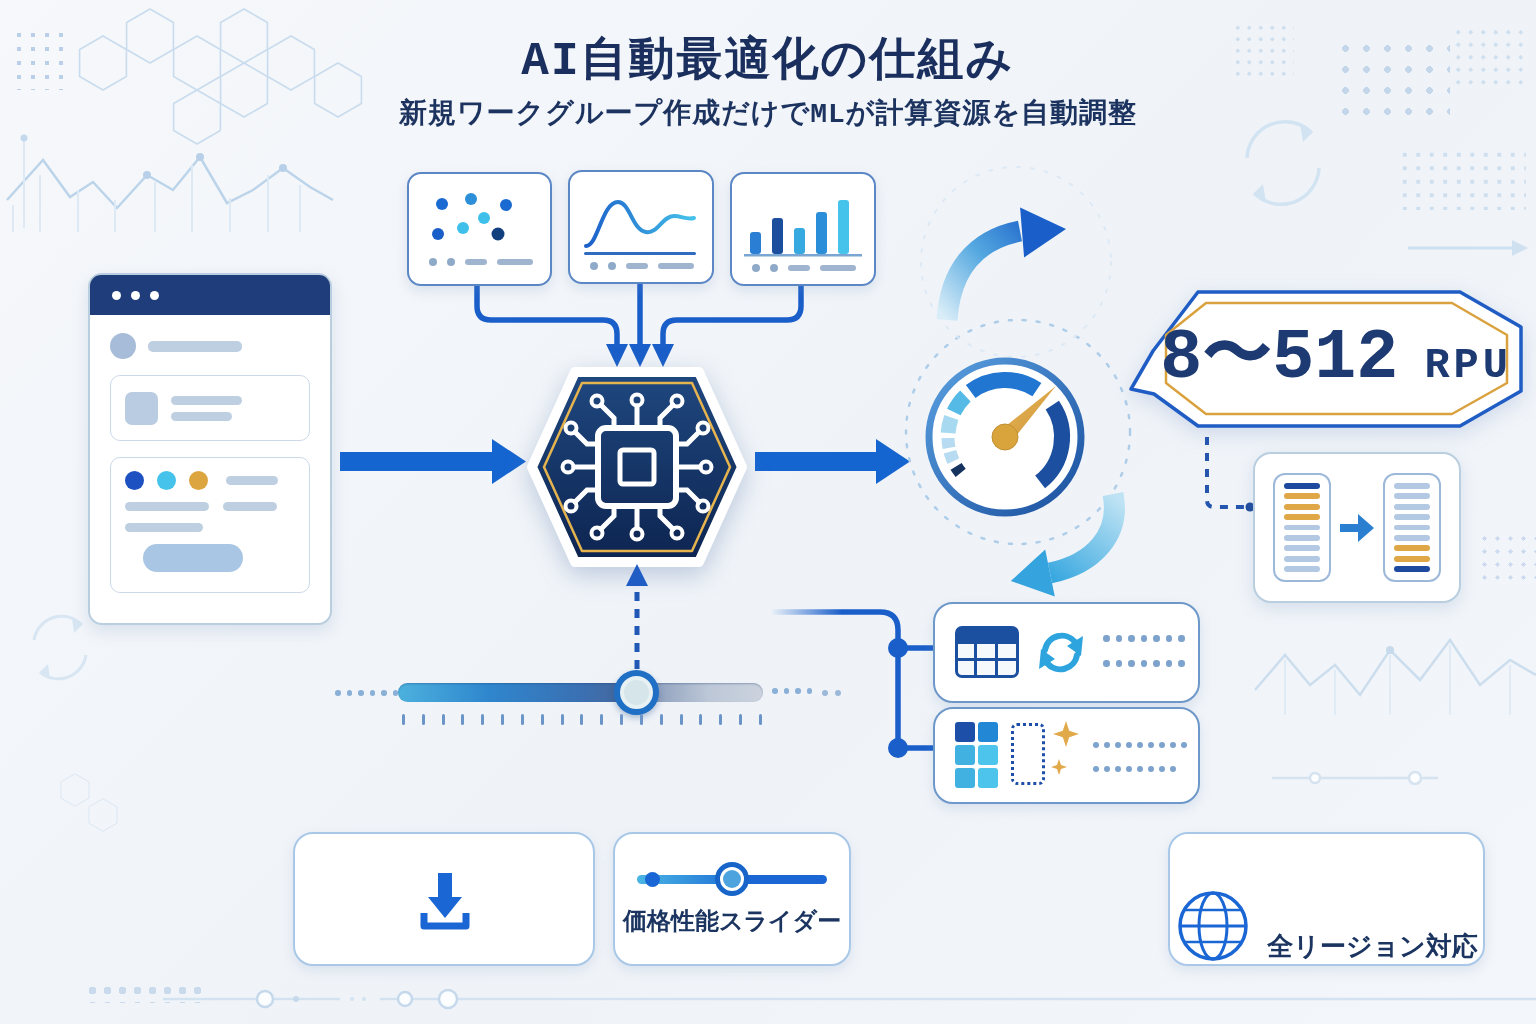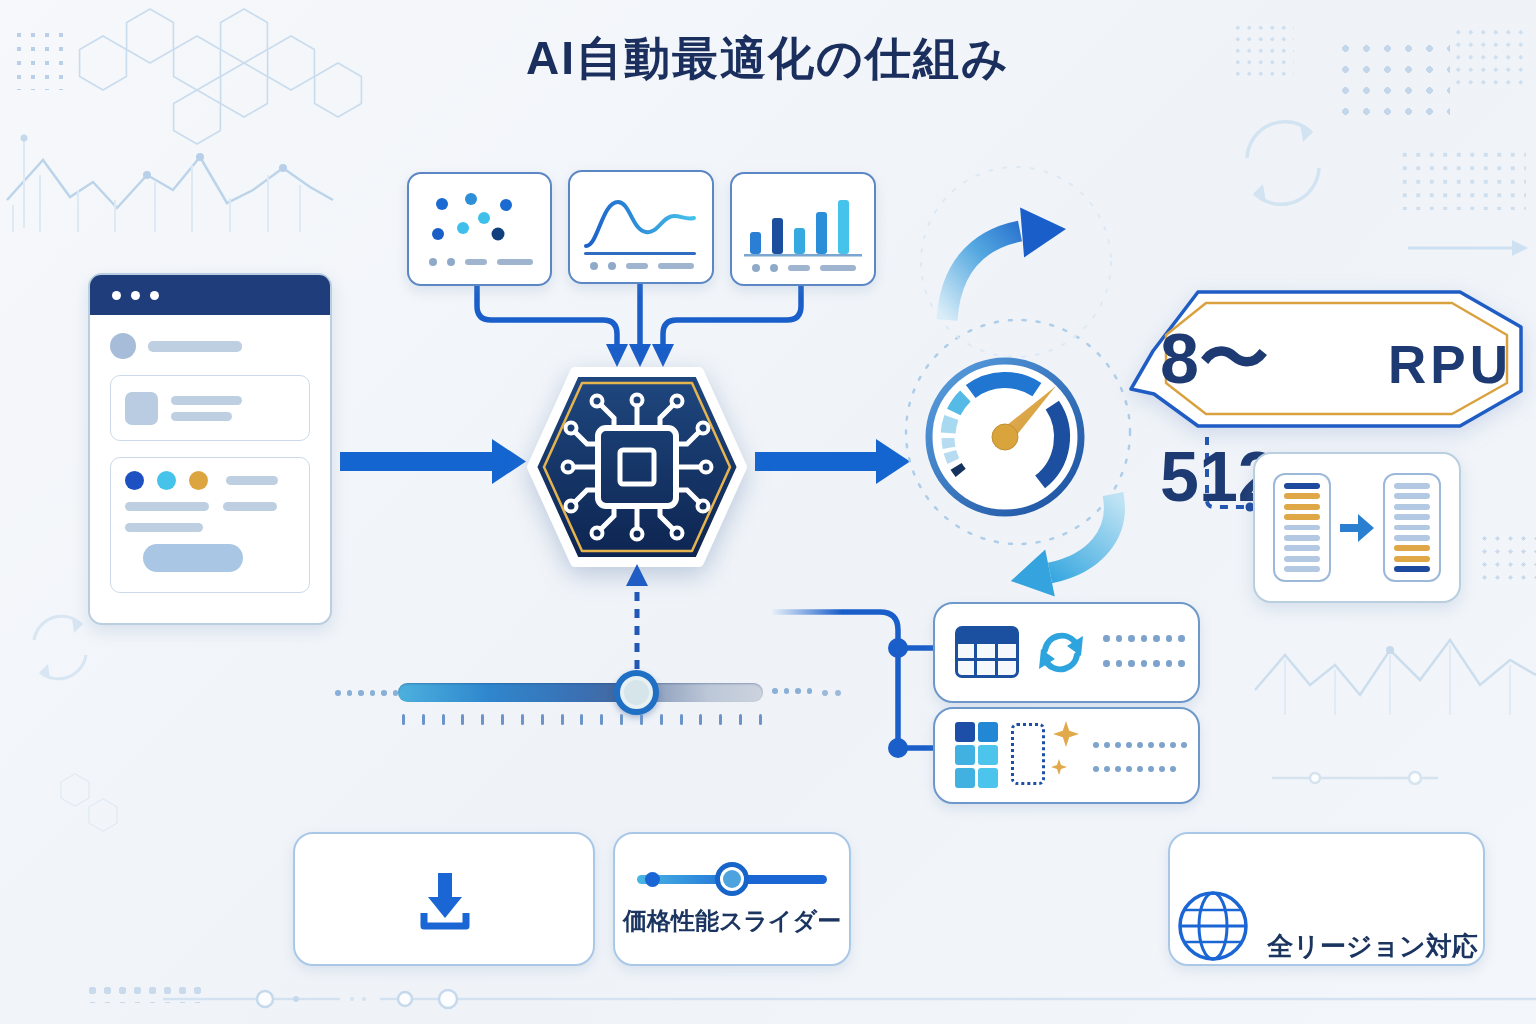--- a/index.html
+++ b/index.html
@@ -1,18 +1,18 @@
 <!DOCTYPE html>
 <html><head>
 <meta charset="utf-8">
 <style>
   html,body{margin:0;padding:0;}
   body{font-family:"Liberation Sans","DejaVu Sans",sans-serif;background:#eef2f7;}
   #canvas{position:relative;width:1536px;height:1024px;overflow:hidden;
-          background:linear-gradient(135deg,#f6f8fb 0%,#eff3f8 55%,#f3f6fa 100%);}
+          background:linear-gradient(135deg,#f6f8fb 0%,#eff3f8 55%,#f3f6fa 100%);font-family:Liberation Mono, monospace;}
   .abs{position:absolute;}
   .card{background:#fff;border-radius:18px;box-shadow:0 6px 16px rgba(120,150,190,.22);}
   
   .title{width:100%;text-align:center;color:#1b2f5e;font-weight:700;font-size:46px;letter-spacing:2px;}
   .subtitle{width:100%;text-align:center;color:#1c335f;font-weight:700;font-size:28px;letter-spacing:1px;}
   
   .bline{background:#bfcfe2;border-radius:5px;height:9px;}
   
   .dotrow{display:flex;gap:6px;align-items:center;}
   .dotrow i{width:6.5px;height:6.5px;border-radius:50%;background:#7da3cc;display:block;}
@@ -125,20 +125,21 @@
       <circle cx="448" cy="999" r="9" fill="#fbfdfe" stroke="#c6d9ec" stroke-width="2.5"></circle>
       <line x1="1272" y1="778" x2="1438" y2="778" stroke="#d5e3f0" stroke-width="2.5"></line>
       <circle cx="1315" cy="778" r="5" fill="#fbfdfe" stroke="#d5e3f0" stroke-width="2.5"></circle>
       <circle cx="1415" cy="778" r="6" fill="#fbfdfe" stroke="#d5e3f0" stroke-width="2.5"></circle>
       <circle cx="825" cy="693" r="3" fill="#9db9da"></circle>
         <circle cx="838" cy="693" r="3" fill="#9db9da"></circle>
     </g>
   </svg>
 
   <div class="abs title" style="top:28px;left:0;">AI自動最適化の仕組み</div>
+  <div class="abs subtitle" style="top:94px;left:0;">新規ワークグループ作成だけでMLが計算資源を自動調整</div>
 
   <svg class="abs" width="1536" height="1024" style="left:0;top:0;pointer-events:none;">
     <defs>
       <linearGradient id="hexGrad" x1="0" y1="0" x2="0" y2="1">
         <stop offset="0" stop-color="#1f4880"></stop>
           <stop offset="1" stop-color="#0d2450"></stop>
       </linearGradient>
       <linearGradient id="ringGrad" x1="0" y1="0" x2="1" y2="1">
         <stop offset="0" stop-color="#5aa0e0"></stop>
           <stop offset="1" stop-color="#1a4f9e"></stop>
@@ -334,21 +335,21 @@
       <rect x="12" y="80" width="118" height="2.5" fill="#7aa6d4"></rect>
       <circle cx="24" cy="94" r="4" fill="#8fa9c9"></circle>
         <circle cx="42" cy="94" r="4" fill="#8fa9c9"></circle>
       <rect x="56" y="91" width="22" height="6" rx="3" fill="#9fb4cf"></rect>
         <rect x="88" y="91" width="36" height="6" rx="3" fill="#9fb4cf"></rect>
     </svg>
   </div>
 
   <div class="abs" style="left:1160px;top:300px;width:352px;height:118px;display:flex;align-items:baseline;justify-content:flex-end;color:#1d3a72;">
     <span style="font-size:70px;font-weight:700;line-height:118px;">8〜512</span>
-    <span style="font-size:53px;font-weight:700;margin-left:16px;letter-spacing:4px;">RPU</span>
+    <span style="font-size:42px;font-weight:700;margin-left:26px;letter-spacing:4px;">RPU</span>
   </div>
 
   <div class="abs card" style="left:1253px;top:452px;width:204px;height:147px;border:2px solid #b9cede;">
     <div class="doc" style="position:absolute;left:18px;top:19px;width:58px;height:109px;">
       <b style="background:#1d4a9e;"></b>
         <b style="background:#dfa745;"></b>
         <b style="background:#dfa745;"></b>
       <b style="background:#dfa745;"></b>
         <b style="background:#b3c8e2;"></b>
         <b style="background:#b3c8e2;"></b>

